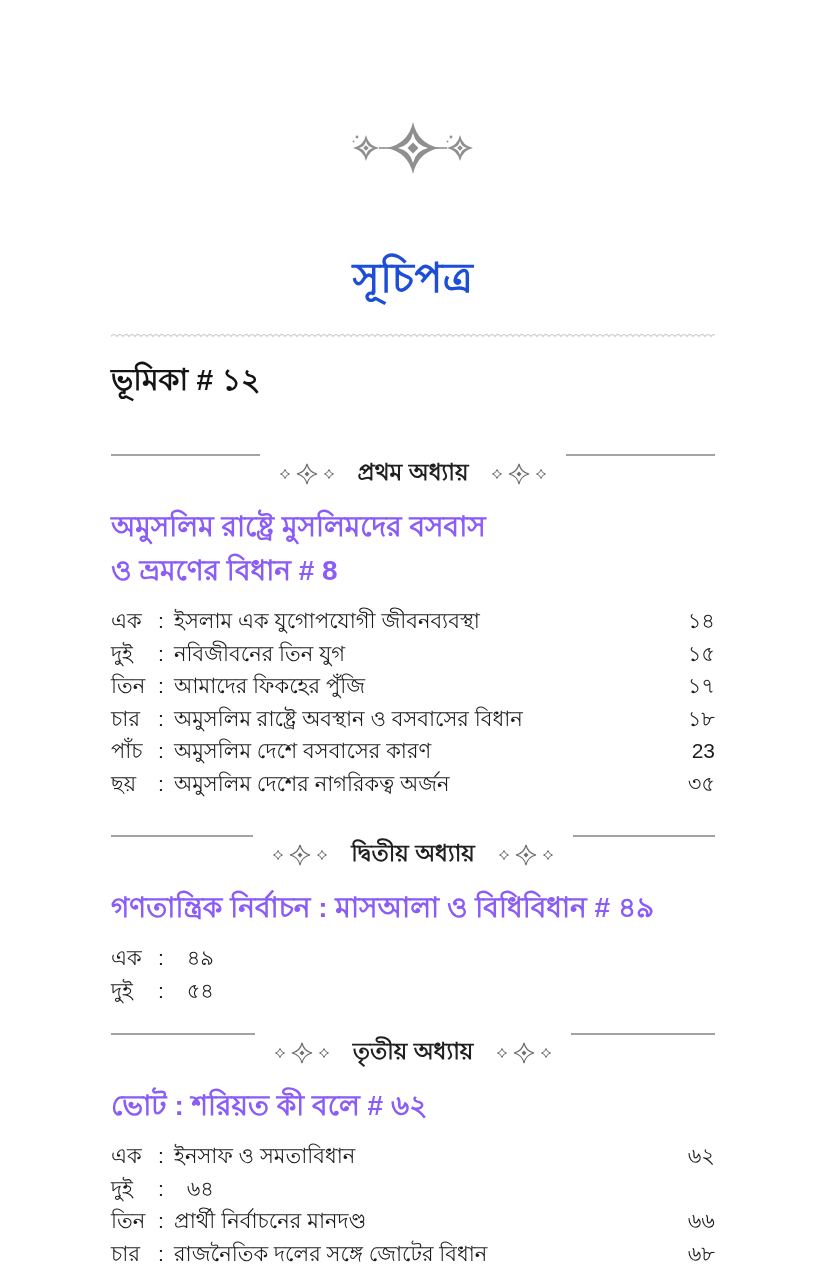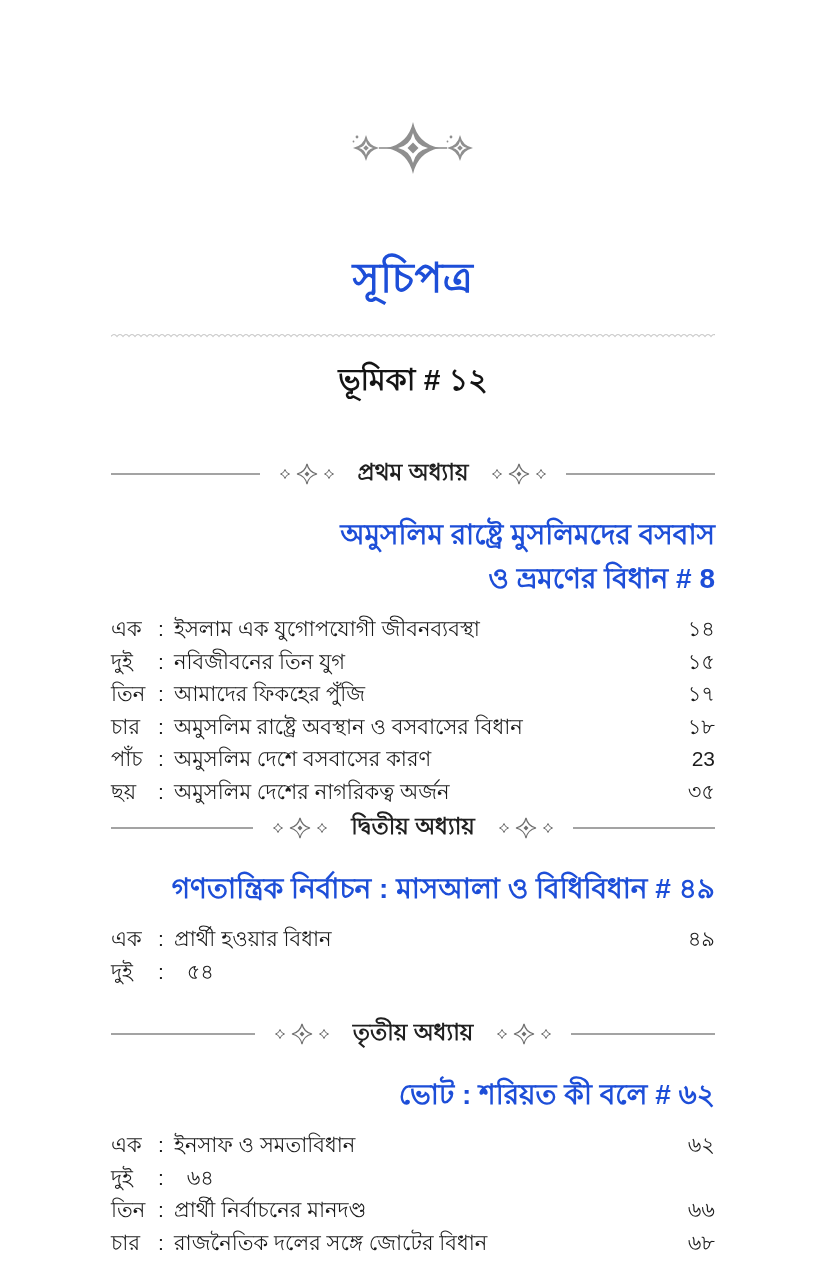--- a/index.html
+++ b/index.html
@@ -36,59 +36,58 @@
   
   .wavy-divider {
     display: block;
     margin-top: 16px;
     width: 604px;
     height: 8px;
   }
 
   
   .intro-entry {
-    text-align: center;
+    text-align: left;
     font-size: 30px;
     font-weight: bold;
     margin-top: 17px;
     color: #141414;
   }
 
   
   .chapter-head {
     display: flex;
-    align-items: center;
     gap: 18px;
   }
   .chapter-head .rule {
     flex: 1;
     height: 0;
     border-top: 2px solid #a3a3a3;
   }
   .chapter-name {
     font-size: 23px;
     font-weight: bold;
     color: #202020;
     white-space: nowrap;
     padding: 0 4px;
   }
   .orn { display: inline-flex; align-items: center; }
 
   .chapter-1 .chapter-head { margin-top: 47px; }
-  .chapter-2 .chapter-head { }
+  .chapter-2 .chapter-head { margin-top: 35px; }
   .chapter-3 .chapter-head { margin-top: 26px; }
 
   
   .chapter-title {
-    text-align: right;
+    text-align: left;
     font-size: 28px;
     font-weight: bold;
     line-height: 44px;
-    margin-top: 20px;
-    color: #1d4ed8;
+    margin-top: 12px;
+    color: #8b5cf6;
   }
 
   
   .rows { margin-top: 12px; }
   .toc-row {
     display: flex;
     align-items: flex-start;
     font-size: 21px;
     line-height: 32.5px;
     color: #1c1c1c;
@@ -227,21 +226,20 @@
         </g>
           </svg>
       </span>
       <span class="rule"></span>
     </div>
     <h2 class="chapter-title"><span>গণতান্ত্রিক নির্বাচন : মাসআলা ও বিধিবিধান # ৪৯</span></h2>
     <div class="rows">
       <div class="toc-row">
         <span class="entry-label">এক</span>
           <span class="entry-colon">:</span>
-          <span class="entry-title">প্রার্থী হওয়ার বিধান</span>
           <span class="entry-page">৪৯</span>
       </div>
       <div class="toc-row">
         <span class="entry-label">দুই</span>
           <span class="entry-colon">:</span>
           <span class="entry-page">৫৪</span>
       </div>
     </div>
   </section>
 

